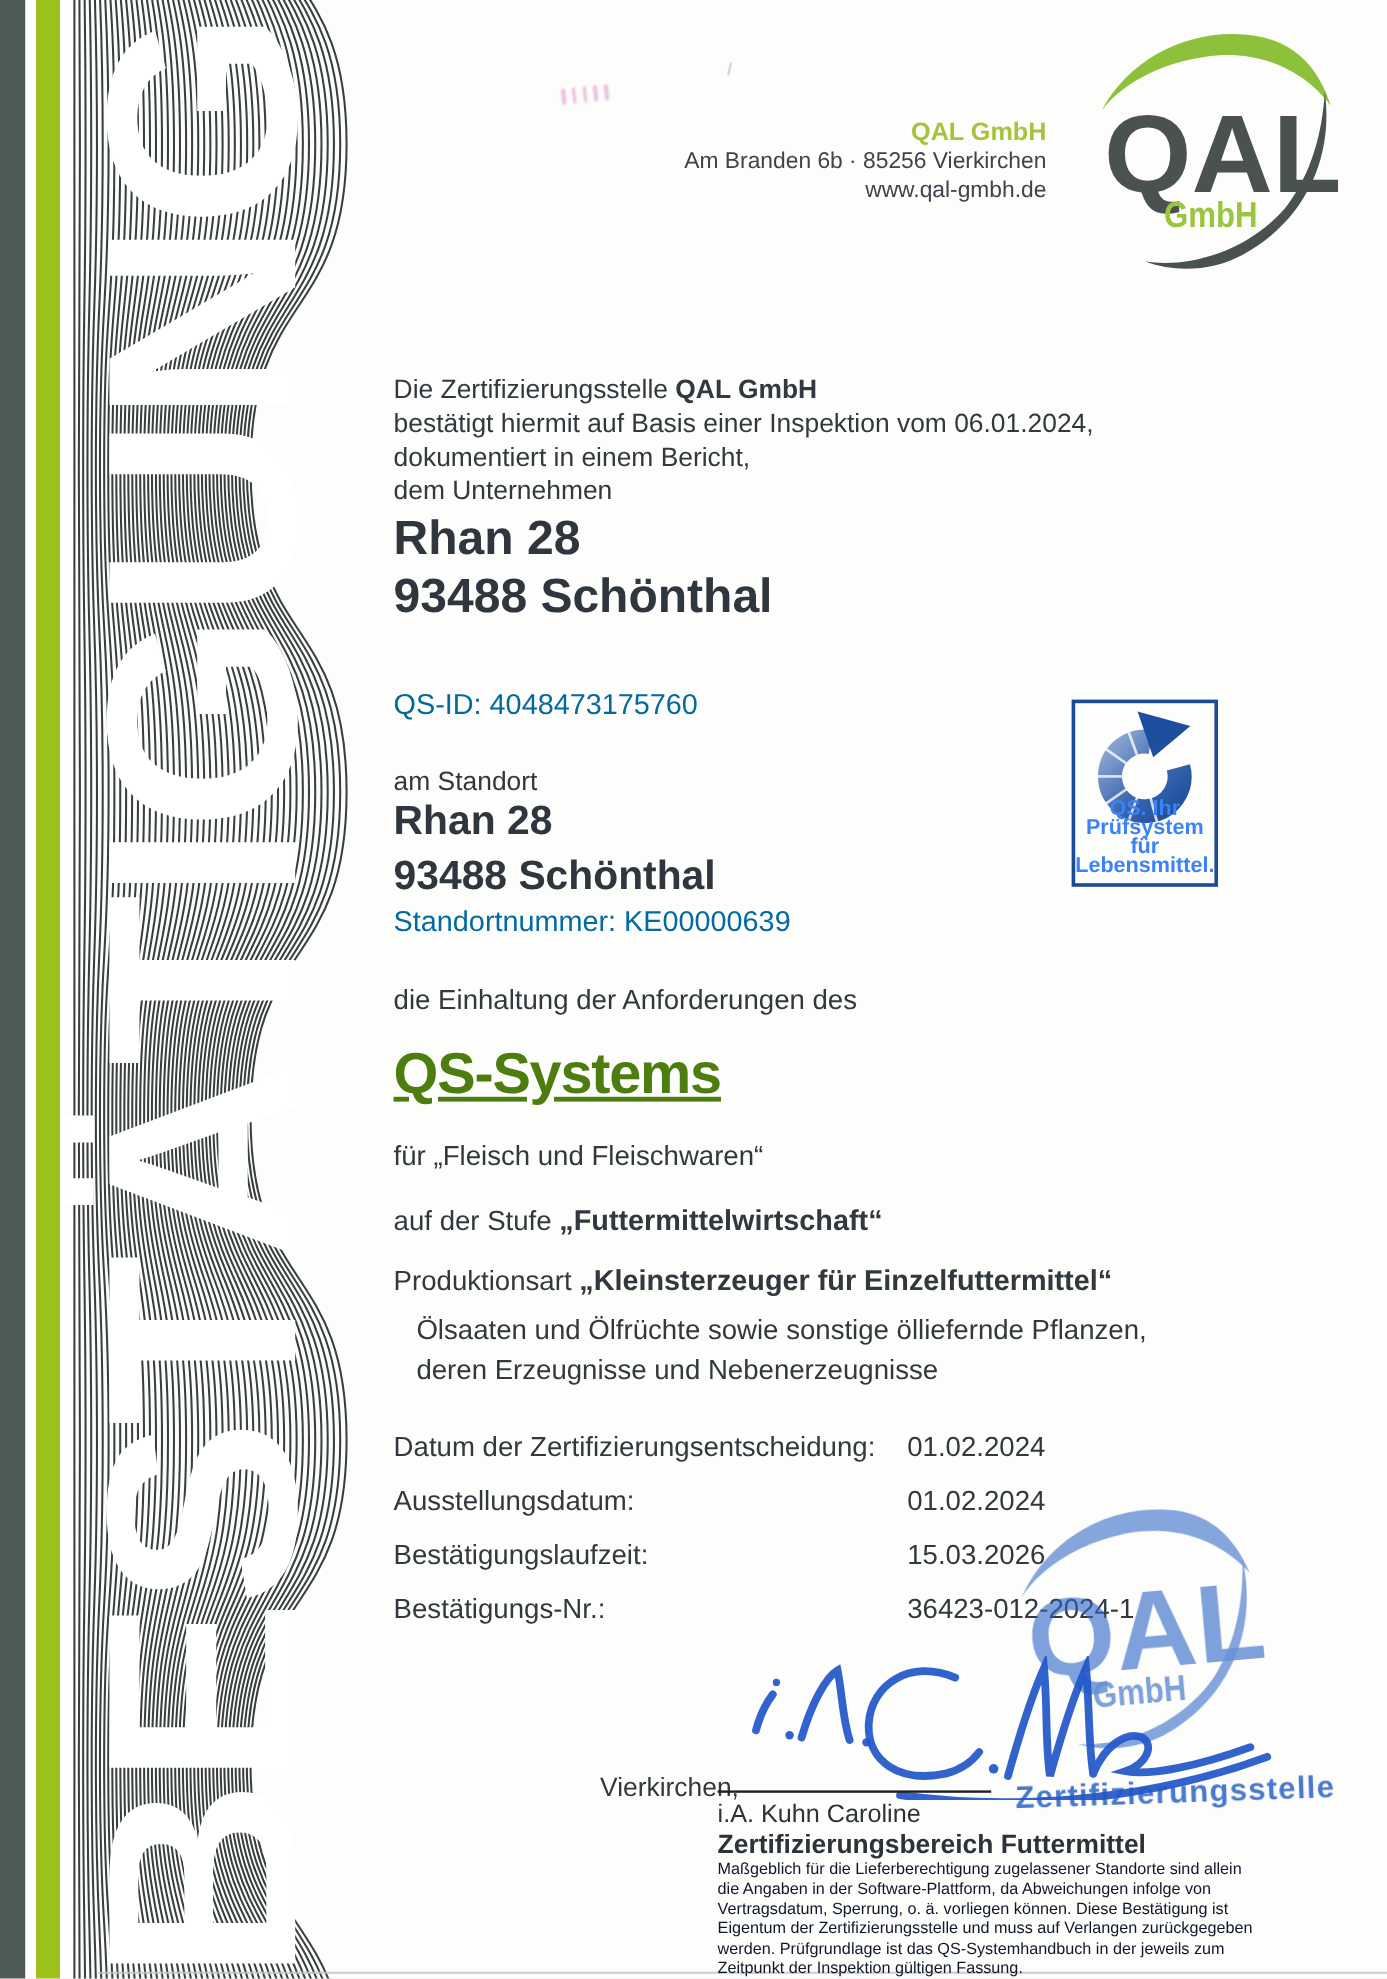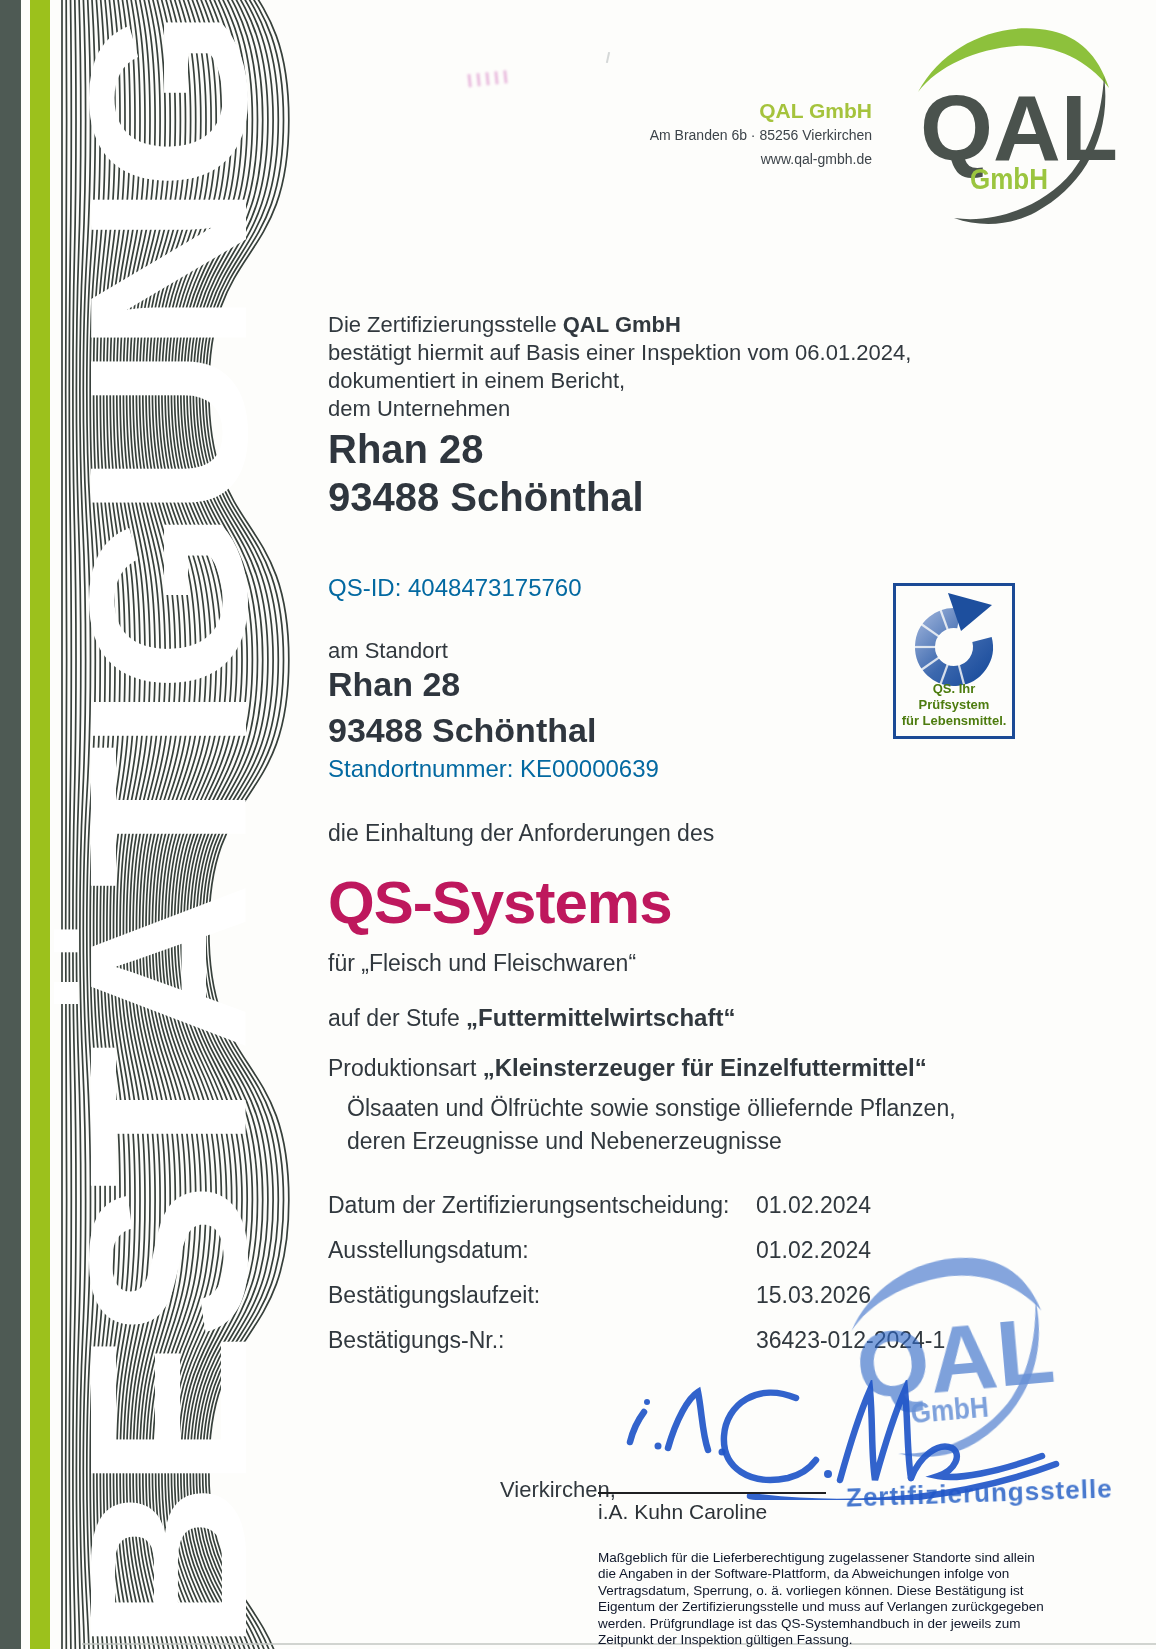--- a/index.html
+++ b/index.html
@@ -2,33 +2,33 @@
 <html><head>
 <meta charset="utf-8">
 <style>
   html,body{margin:0;padding:0;background:#e8e8e6;}
   .page{position:relative;width:1156px;height:1649px;background:#fdfdfb;overflow:hidden;
         font-family:"Liberation Sans",sans-serif;color:#333a40;}
   .abs{position:absolute;}
   .t{position:absolute;color:#31383e;font-family:"Liberation Sans",sans-serif;white-space:nowrap;}
   .header-block{right:284px;left:420px;text-align:right;}
   .org-line{font-size:21px;font-weight:bold;color:#a5c33c;line-height:25px;}
-  .addr-line{font-size:14px;color:#3d444a;line-height:24px;}
+  .addr-line{font-size:19px;color:#3d444a;line-height:24px;}
   .intro{font-size:22px;line-height:28px;}
   .company{font-size:40px;font-weight:bold;line-height:48px;color:#2f363e;}
   .site{font-size:34px;font-weight:bold;line-height:46px;color:#2f363e;}
   .idline{font-size:24px;font-weight:normal;color:#0369a1;}
   .plain23{font-size:23px;}
-  .bigtitle{font-size:60px;font-weight:bold;letter-spacing:-1px;color:#be185d;}
+  .bigtitle{font-size:48px;font-weight:bold;letter-spacing:-1px;color:#4d7c0f;text-decoration:underline;}
   .desc{font-size:23px;line-height:33px;margin-left:19px;}
   .row-label{font-size:23px;}
   .row-value{font-size:23px;}
   .qs-box{left:893px;top:583px;width:122px;height:156px;border:3px solid #1b4a96;box-sizing:border-box;}
-  .qs-caption{position:absolute;left:0;right:0;bottom:7px;text-align:center;font-size:13px;
-              font-weight:bold;color:#4d7c0f;line-height:16px;}
+  .qs-caption{position:absolute;left:0;right:0;bottom:7px;text-align:center;font-size:18px;
+              font-weight:bold;color:#3b82f6;line-height:16px;}
   .legal{font-size:13.5px;line-height:16.4px;color:#0f172a;white-space:normal;width:458px;}
   .sig-name{font-size:21px;color:#2c3237;}
   .sig-dept{font-size:22px;font-weight:600;color:#2c3237;}
   .sig-line{left:598px;top:1492px;width:228px;height:2px;background:#1f2022;}
   .stamp-logo{left:812px;top:1250px;width:246px;height:214px;transform:rotate(-5deg);
               opacity:.72;filter:blur(.4px);}
   .stamp-label{left:846px;top:1478px;font-size:26px;font-weight:bold;color:#2a63c7;
                letter-spacing:1px;transform:rotate(-2deg);opacity:.85;filter:blur(.3px);}
   .pink-mark{left:468px;top:72px;width:44px;height:13px;opacity:.45;transform:rotate(-6deg);
              filter:blur(1px);
@@ -199,15 +199,16 @@
       <circle cx="47" cy="22" r="3"></circle>
       <circle cx="58" cy="66" r="3.5"></circle>
       <circle cx="122" cy="72" r="3.5"></circle>
       <circle cx="228" cy="94" r="4"></circle>
     </g>
   </svg>
 
   <div class="t" style="left:500px;top:1477px;font-size:22px">Vierkirchen,</div>
   <div class="abs sig-line"></div>
   <div class="t sig-name" style="left:598px;top:1500px">i.A. Kuhn Caroline</div>
+  <div class="t sig-dept" style="left:598px;top:1524px">Zertifizierungsbereich Futtermittel</div>
   <div class="t legal" style="left:598px;top:1550px">Maßgeblich für die Lieferberechtigung zugelassener Standorte sind allein die Angaben in der Software-Plattform, da Abweichungen infolge von Vertragsdatum, Sperrung, o. ä. vorliegen können. Diese Bestätigung ist Eigentum der Zertifizierungsstelle und muss auf Verlangen zurückgegeben werden. Prüfgrundlage ist das QS-Systemhandbuch in der jeweils zum Zeitpunkt der Inspektion gültigen Fassung.</div>
 
 </div>
 
 </body></html>

